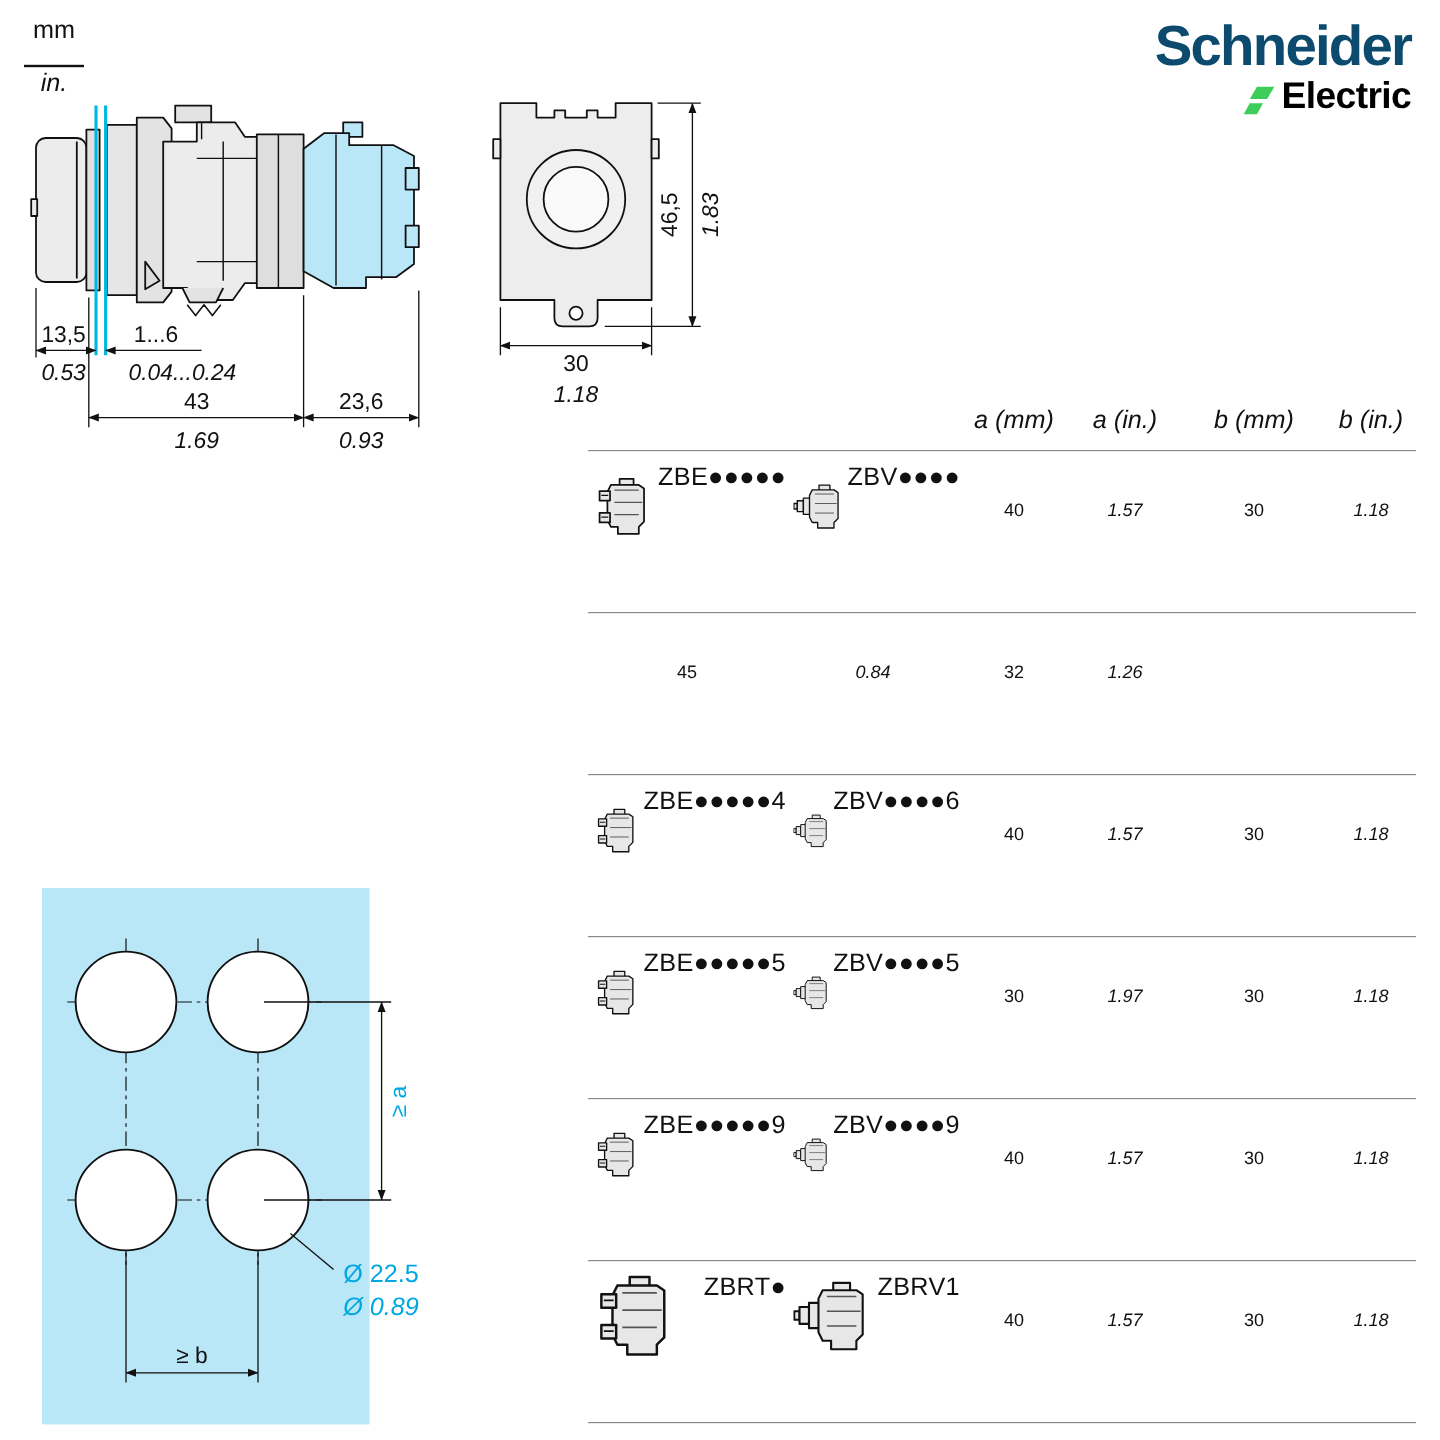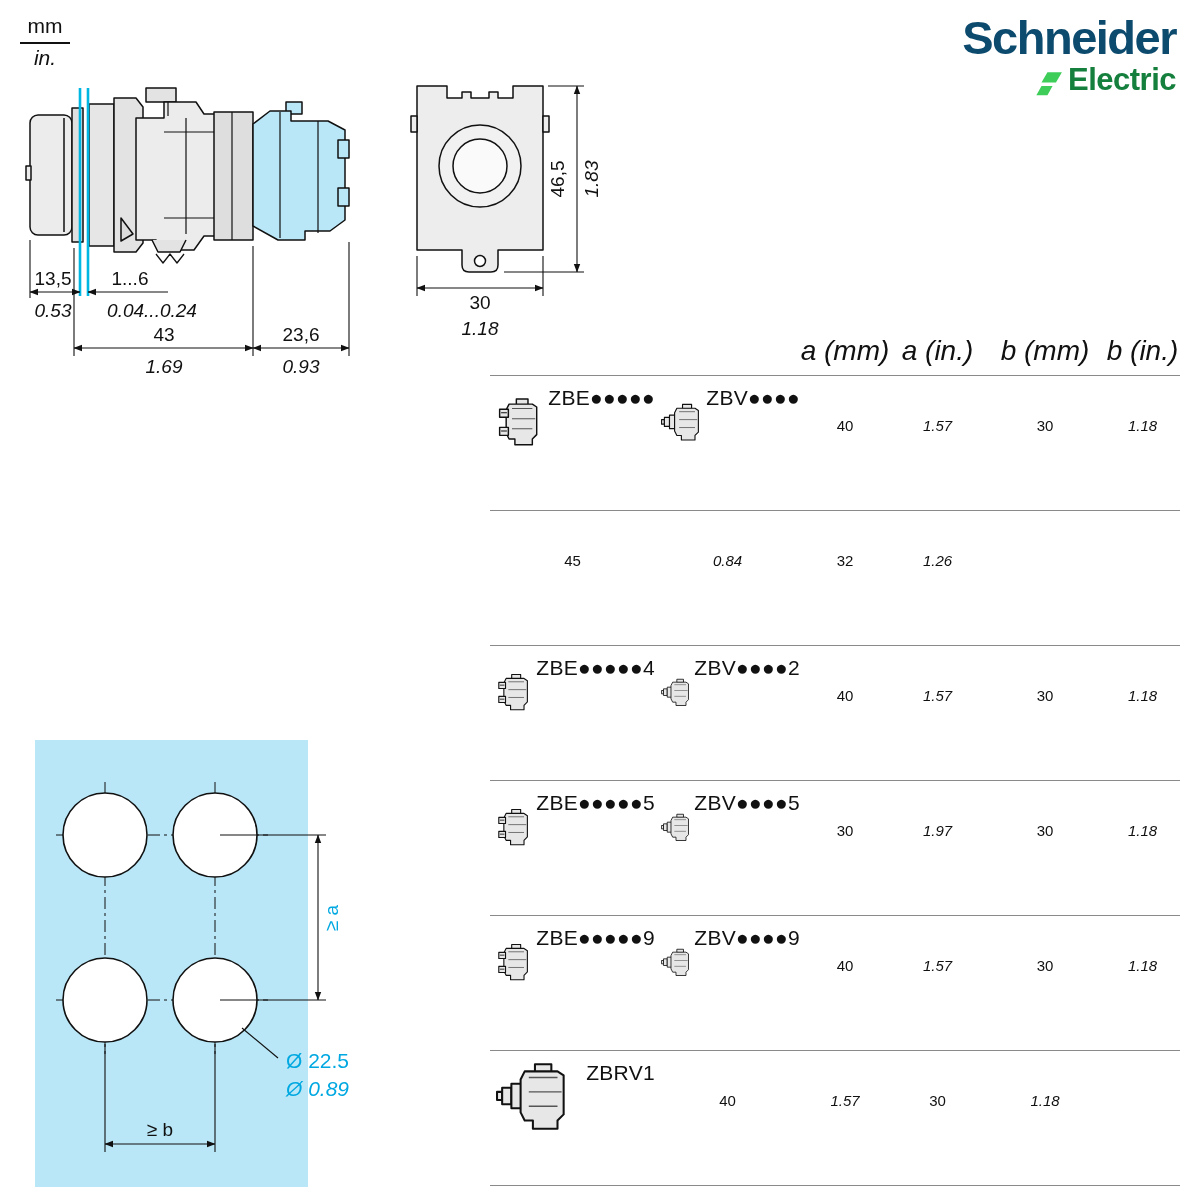--- a/index.html
+++ b/index.html
@@ -9,37 +9,37 @@
     font-family:"Liberation Sans", sans-serif;
     color:#111;
     position:relative;
     overflow:hidden;
   }
   .abs { position:absolute; }
   svg text { font-family:"Liberation Sans", sans-serif; }
 
   
   .unit-legend { left:20px; top:14px; width:50px; text-align:center; font-size:21px; }
-  .unit-legend .mm { border-bottom:2px solid #111; padding-bottom:4px; }
+  .unit-legend .mm { border-bottom:2px solid #111; padding-bottom:16px; }
   .unit-legend .in { font-style:italic; padding-top:2px; }
 
   
   .logo { right:24px; top:14px; display:flex; flex-direction:column; align-items:flex-end; }
   .logo-brand { font-size:47px; font-weight:bold; color:#0c4a6e; letter-spacing:-1.5px; line-height:1.02; }
-  .logo-sub { display:flex; align-items:center; gap:1px; font-size:31px; font-weight:bold; color:#15803d; letter-spacing:-0.5px; }
+  .logo-sub { display:flex; align-items:center; gap:1px; font-size:31px; font-weight:bold; color:#000000; letter-spacing:-0.5px; }
   .logo-mark { width:34px; height:34px; }
 
   
   .dim-table { left:490px; top:326px; width:690px; }
   .thead, .trow {
     display:grid;
     grid-template-columns:165px 145px 90px 95px 120px 75px;
   }
   .thead { height:50px; align-items:center; border-bottom:1px solid #8a8a8a; }
-  .th { font-size:28px; font-style:italic; text-align:center; }
+  .th { font-size:21px; font-style:italic; text-align:center; }
   .trow { height:135px; border-bottom:1px solid #8a8a8a; }
   .refcell { display:flex; flex-direction:row; justify-content:space-between; align-items:flex-start; padding:10px 0 9px 0; }
   .blk { width:74px; height:74px; margin-left:6px; }
   .blk-v { width:82px; }
   .ref-label { font-size:21px; letter-spacing:0.3px; white-space:nowrap; }
   .numcell { display:flex; align-items:center; justify-content:center; font-size:15px; padding-bottom:36px; }
   .it { font-style:italic; }
 </style>
 </head>
 <body>
@@ -237,21 +237,21 @@
     <div class="refcell">
       <svg class="blk" viewBox="0 0 72 72">
           <use href="#blk-e"></use>
         </svg>
       <div class="ref-label">ZBE●●●●●4</div>
     </div>
     <div class="refcell">
       <svg class="blk blk-v" viewBox="0 0 80 72">
           <use href="#blk-v"></use>
         </svg>
-      <div class="ref-label">ZBV●●●●2</div>
+      <div class="ref-label">ZBV●●●●6</div>
     </div>
     <div class="numcell">40</div>
     <div class="numcell it">1.57</div>
     <div class="numcell">30</div>
     <div class="numcell it">1.18</div>
   </div>
 
   <div class="trow">
     <div class="refcell">
       <svg class="blk" viewBox="0 0 72 72">
@@ -285,20 +285,26 @@
       <div class="ref-label">ZBV●●●●9</div>
     </div>
     <div class="numcell">40</div>
     <div class="numcell it">1.57</div>
     <div class="numcell">30</div>
     <div class="numcell it">1.18</div>
   </div>
 
   <div class="trow">
     <div class="refcell">
+      <svg class="blk" viewBox="0 0 72 72">
+          <use href="#blk-e"></use>
+        </svg>
+      <div class="ref-label">ZBRT●</div>
+    </div>
+    <div class="refcell">
       <svg class="blk blk-v" viewBox="0 0 80 72">
           <use href="#blk-v"></use>
         </svg>
       <div class="ref-label">ZBRV1</div>
     </div>
     <div class="numcell">40</div>
     <div class="numcell it">1.57</div>
     <div class="numcell">30</div>
     <div class="numcell it">1.18</div>
   </div>

